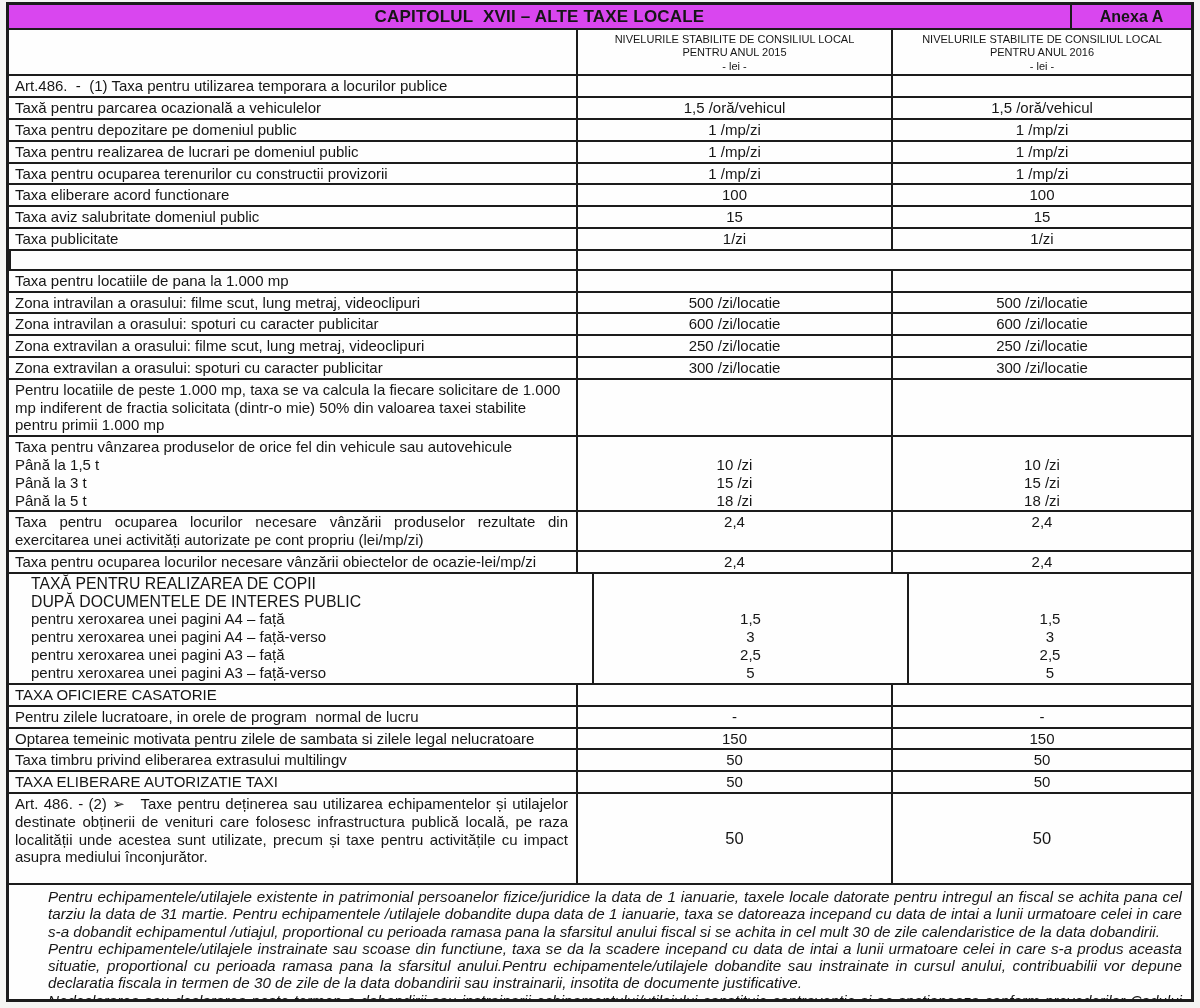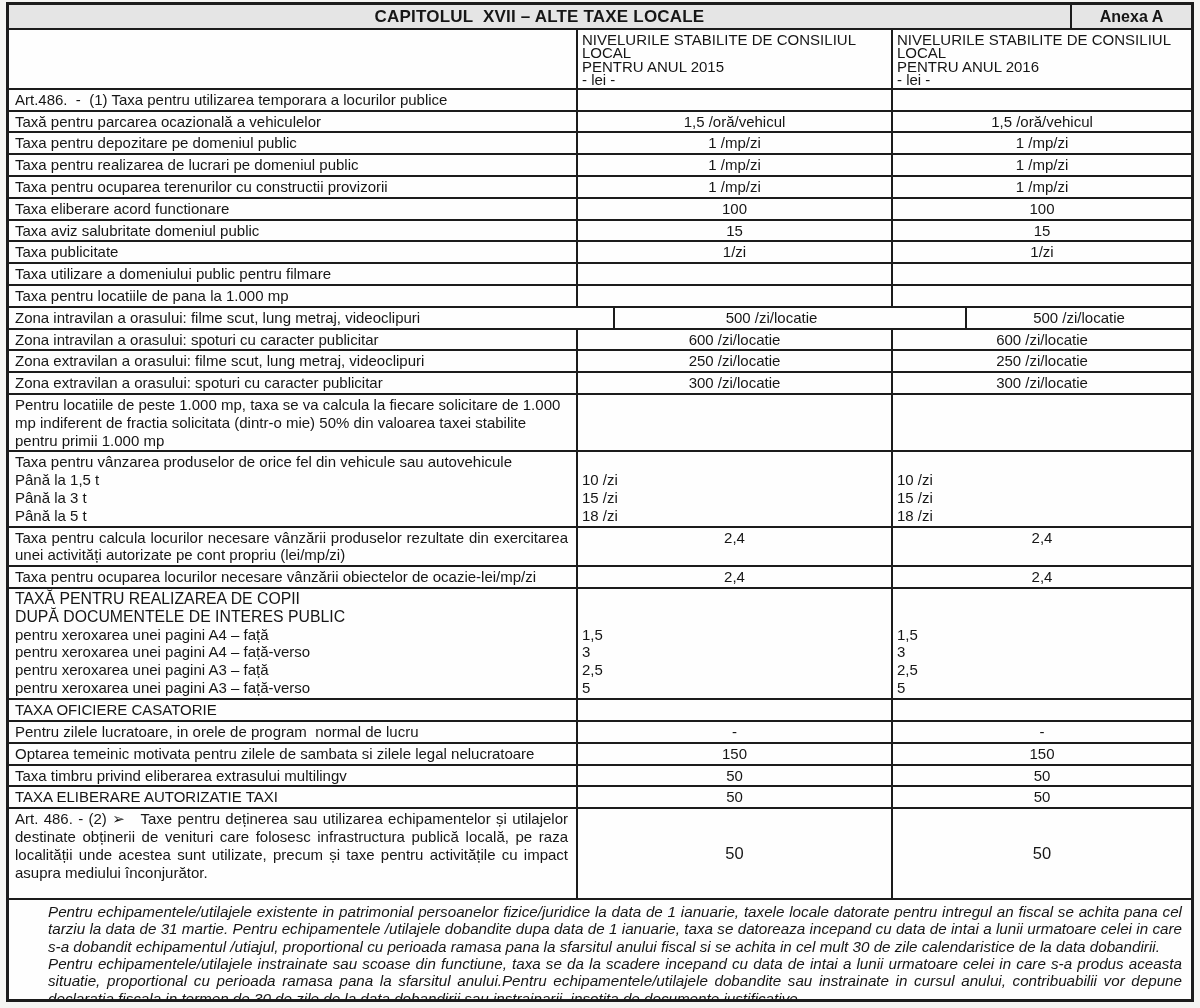--- a/index.html
+++ b/index.html
@@ -4,43 +4,43 @@
 <style>
   * { box-sizing: border-box; margin: 0; padding: 0; }
   html, body { width: 1200px; height: 1008px; background: #f5f5f3; }
   body { font-family: "Liberation Sans", "DejaVu Sans", sans-serif; color: #161616; position: relative; }
   .page {
     position: absolute; left: 6px; top: 2px; width: 1188px; height: 1000px;
     background: #fefefe; border: 3px solid #1c1c1c;
     display: flex; flex-direction: column;
   }
   
-  .titlebar { display: flex; height: 25px; background: #e5e5e5; border-bottom: 2px solid #1c1c1c; flex: 0 0 auto; }
+  .titlebar { display: flex; height: 25px; background: #d946ef; border-bottom: 2px solid #1c1c1c; flex: 0 0 auto; }
   .title-cell {
     flex: 1; display: flex; align-items: center; justify-content: center;
     font-weight: bold; font-size: 17px; letter-spacing: .2px; white-space: pre;
   }
   .annex-cell {
     width: 121px; border-left: 2px solid #1c1c1c; display: flex; align-items: center; justify-content: center;
     font-weight: bold; font-size: 16px;
   }
   
   .hrow { display: grid; grid-template-columns: 567px 315px 1fr; border-bottom: 2px solid #1c1c1c; min-height: 42px; flex: 0 0 auto; }
   .hcell { padding: 3px 4px 1px; }
   .hcell + .hcell { border-left: 2px solid #1c1c1c; }
-  .hcell.hd { font-size: 15px; line-height: 13.4px; }
+  .hcell.hd { font-size: 11px; line-height: 13.4px; text-align: center; }
   
   .tbl { flex: 0 0 auto; }
   .trow { display: grid; grid-template-columns: 567px 315px 1fr; border-bottom: 2px solid #1c1c1c; }
   .cell { font-size: 15px; line-height: 17.8px; }
   .lbl { padding: 1px 8px 1px 6px; white-space: pre-wrap; }
   .lbl.just { text-align: justify; }
   .lbl .ln { height: 17.8px; white-space: pre; overflow: visible; }
   .lbl .ln.cap { font-size: 15.8px; }
-  .val { border-left: 2px solid #1c1c1c; display: flex; align-items: center; justify-content: center; padding: 1px 4px; }
+  .val { border-left: 2px solid #1c1c1c; display: flex; align-items: center; justify-content: center; padding: 1px 4px; text-align: center; }
   .val.vtop { align-items: flex-start; }
   .val.lines { display: block; padding-top: 1px; }
   .val .ln { height: 17.8px; }
   .val.vbig { font-size: 16.5px; }
   
   .notes { flex: 1 1 auto; padding: 3px 9px 0 7px; font-style: italic; font-size: 15.2px; line-height: 17.3px; text-align: justify; overflow: hidden; }
   .notes .para { white-space: pre-wrap; margin-left: 32px; }
 </style>
 </head>
 <body>
@@ -101,30 +101,29 @@
         <div class="cell lbl">Taxa aviz salubritate domeniul public</div>
         <div class="cell val">15</div>
         <div class="cell val">15</div>
       </div>
       <div class="trow" style="min-height: 16px;">
         <div class="cell lbl">Taxa publicitate</div>
         <div class="cell val">1/zi</div>
         <div class="cell val">1/zi</div>
       </div>
       <div class="trow" style="min-height: 20px;">
-        <div class="cell lbl">Taxa utilizare a domeniului public pentru filmare</div>
         <div class="cell val"></div>
         <div class="cell val"></div>
       </div>
       <div class="trow" style="min-height: 21px;">
         <div class="cell lbl">Taxa pentru locatiile de pana la 1.000 mp</div>
         <div class="cell val"></div>
         <div class="cell val"></div>
       </div>
-      <div class="trow" style="min-height: 18px; gap: 37px;">
+      <div class="trow" style="min-height: 18px;">
         <div class="cell lbl">Zona intravilan a orasului: filme scut, lung metraj, videoclipuri</div>
         <div class="cell val">500 /zi/locatie</div>
         <div class="cell val">500 /zi/locatie</div>
       </div>
       <div class="trow" style="min-height: 16px;">
         <div class="cell lbl">Zona intravilan a orasului: spoturi cu caracter publicitar</div>
         <div class="cell val">600 /zi/locatie</div>
         <div class="cell val">600 /zi/locatie</div>
       </div>
       <div class="trow" style="min-height: 18px;">
@@ -151,30 +150,30 @@
           <div class="ln">18 /zi</div>
         </div>
         <div class="cell val lines">
           <div class="ln"></div>
           <div class="ln">10 /zi</div>
           <div class="ln">15 /zi</div>
           <div class="ln">18 /zi</div>
         </div>
       </div>
       <div class="trow" style="min-height: 35px;">
-        <div class="cell lbl just">Taxa pentru calcula locurilor necesare vânzării produselor rezultate din exercitarea unei activități autorizate pe cont propriu (lei/mp/zi)</div>
+        <div class="cell lbl just">Taxa pentru ocuparea locurilor necesare vânzării produselor rezultate din exercitarea unei activități autorizate pe cont propriu (lei/mp/zi)</div>
         <div class="cell val vtop">2,4</div>
         <div class="cell val vtop">2,4</div>
       </div>
       <div class="trow" style="min-height: 16px;">
         <div class="cell lbl">Taxa pentru ocuparea locurilor necesare vânzării obiectelor de ocazie-lei/mp/zi</div>
         <div class="cell val">2,4</div>
         <div class="cell val">2,4</div>
       </div>
-      <div class="trow" style="min-height: 111px;">
+      <div class="trow" style="min-height: 111px; padding-left: 16px;">
         <div class="cell lbl"><div class="ln cap">TAXĂ PENTRU REALIZAREA DE COPII</div><div class="ln cap">DUPĂ DOCUMENTELE DE INTERES PUBLIC</div><div class="ln">pentru xeroxarea unei pagini A4 – față</div><div class="ln">pentru xeroxarea unei pagini A4 – față-verso</div><div class="ln">pentru xeroxarea unei pagini A3 – față</div><div class="ln">pentru xeroxarea unei pagini A3 – față-verso</div></div>
         <div class="cell val lines">
           <div class="ln"></div>
           <div class="ln"></div>
           <div class="ln">1,5</div>
           <div class="ln">3</div>
           <div class="ln">2,5</div>
           <div class="ln">5</div>
         </div>
         <div class="cell val lines">

